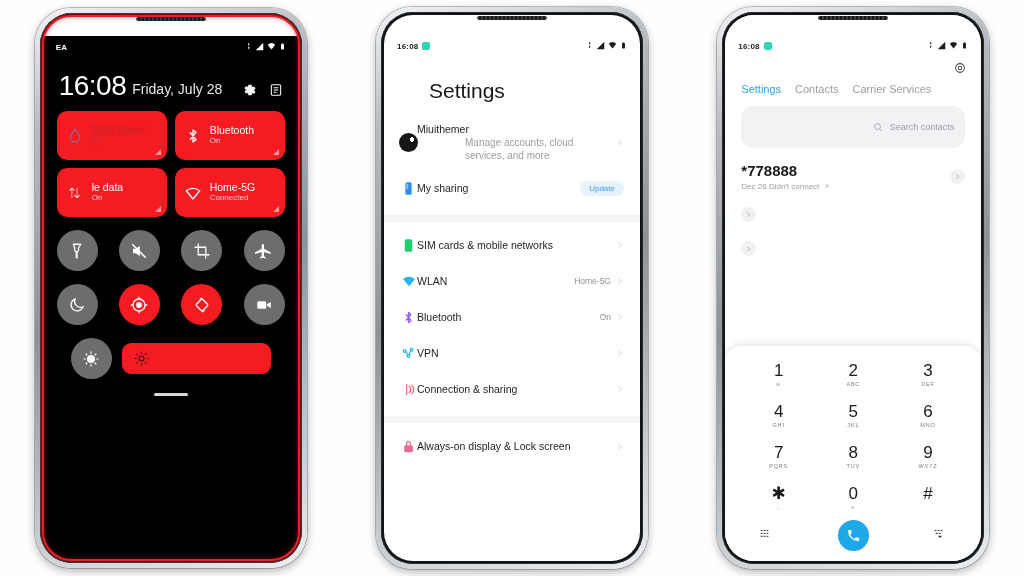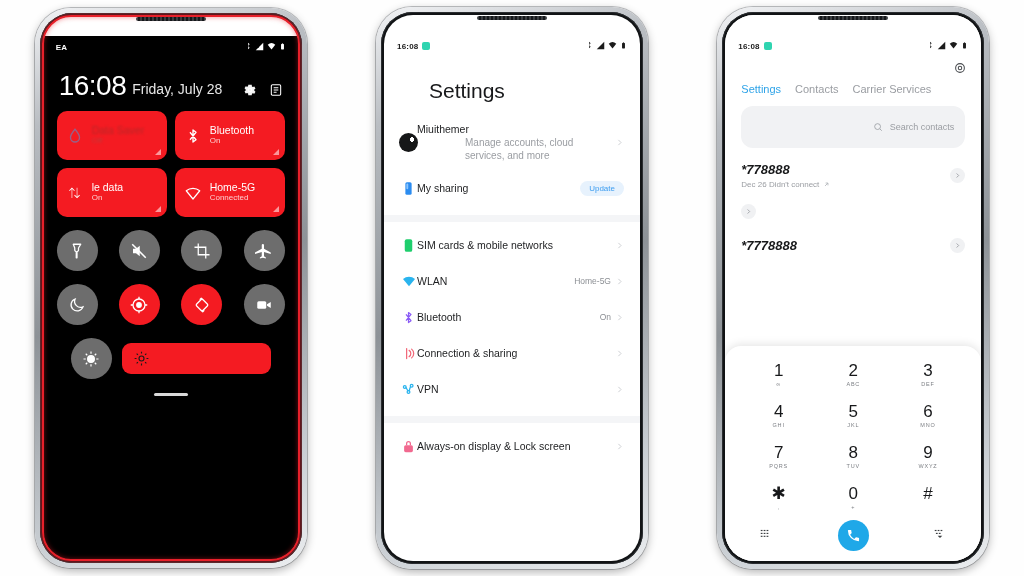--- a/index.html
+++ b/index.html
@@ -183,21 +183,21 @@
     display:flex; align-items:center; gap:7px; padding: 0 11px; justify-content: flex-end;
   }
   .dial-search svg { width:10px;height:10px;color:#9a9da2;flex:0 0 10px;}
   .dial-search .ph { font-size:9px; color:#9a9da2; }
 
   .calls { padding: 8px 0 0 0; flex: 0 0 auto; }
   .call {
     display:flex; align-items:center; padding: 6px 16px; min-height:34px;
   }
   .call .c-txt { flex:1; min-width:0; }
-  .call .c-num { font-size:13px; color:#17181a; font-weight:700; line-height:1.2;font-style:italic; }
+  .call .c-num { font-size:15px; color:#17181a; font-weight:700; line-height:1.2; }
   .call .c-meta { font-size:8px; color:#9a9da2; margin-top:2px; display:flex; align-items:center; gap:4px;}
   .call .c-meta svg { width:7px;height:7px;color:#b4b7bb;}
   .c-chev {
     width:15px;height:15px;border-radius:50%;background:#f0f1f3;
     display:flex;align-items:center;justify-content:center;flex:0 0 15px;
   }
   .c-chev svg { width:7px;height:7px;color:#9a9da2; }
 
   .keypad {
     position:absolute; left:0; right:0; bottom:0;
@@ -519,43 +519,43 @@
                     <div class="r-title">Bluetooth</div>
                   </span>
                 <span class="r-val">On</span>
                 <svg class="chev" viewBox="0 0 24 24" fill="none" stroke="currentColor" stroke-width="2.2">
                     <path d="M9 5l7 7-7 7"></path>
                   </svg>
               </div>
 
               <div class="srow">
                 <span class="r-ico">
-                  <svg viewBox="0 0 24 24" width="15" height="15" fill="none" stroke="#f1697a" stroke-width="2" stroke-linecap="round">
-                      <path d="M9 4v16M13 7a6 6 0 010 10M17 5a9 9 0 010 14"></path>
-                    </svg>
-                </span>
-                <span class="r-txt">
-                    <div class="r-title">Connection &amp; sharing</div>
-                  </span>
-                <svg class="chev" viewBox="0 0 24 24" fill="none" stroke="currentColor" stroke-width="2.2">
-                    <path d="M9 5l7 7-7 7"></path>
-                  </svg>
-              </div>
-
-              <div class="srow">
-                <span class="r-ico">
                   <svg viewBox="0 0 24 24" width="15" height="15" fill="none" stroke="#2ab4ee" stroke-width="2" stroke-linecap="round">
                       <circle cx="6" cy="8" r="2.2"></circle>
                       <circle cx="17" cy="6" r="2.2"></circle>
                       <circle cx="12" cy="16" r="2.2"></circle>
                       <path d="M8 9l3 5M15 8l-2 6"></path>
                     </svg>
                 </span>
                 <span class="r-txt">
                     <div class="r-title">VPN</div>
+                  </span>
+                <svg class="chev" viewBox="0 0 24 24" fill="none" stroke="currentColor" stroke-width="2.2">
+                    <path d="M9 5l7 7-7 7"></path>
+                  </svg>
+              </div>
+
+              <div class="srow">
+                <span class="r-ico">
+                  <svg viewBox="0 0 24 24" width="15" height="15" fill="none" stroke="#f1697a" stroke-width="2" stroke-linecap="round">
+                      <path d="M9 4v16M13 7a6 6 0 010 10M17 5a9 9 0 010 14"></path>
+                    </svg>
+                </span>
+                <span class="r-txt">
+                    <div class="r-title">Connection &amp; sharing</div>
                   </span>
                 <svg class="chev" viewBox="0 0 24 24" fill="none" stroke="currentColor" stroke-width="2.2">
                     <path d="M9 5l7 7-7 7"></path>
                   </svg>
               </div>
             </div>
 
             <div class="set-sep"></div>
 
             <div class="set-group">
@@ -662,23 +662,20 @@
 
             <div class="call">
               <span class="c-chev">
                 <svg viewBox="0 0 24 24" fill="none" stroke="currentColor" stroke-width="3">
                     <path d="M9 5l7 7-7 7"></path>
                   </svg>
               </span>
             </div>
 
             <div class="call">
-              <span class="c-txt">
-                <div class="c-num">*7778888</div>
-              </span>
               <span class="c-chev">
                 <svg viewBox="0 0 24 24" fill="none" stroke="currentColor" stroke-width="3">
                     <path d="M9 5l7 7-7 7"></path>
                   </svg>
               </span>
             </div>
           </div>
 
           <div class="keypad">
             <div class="keys">

